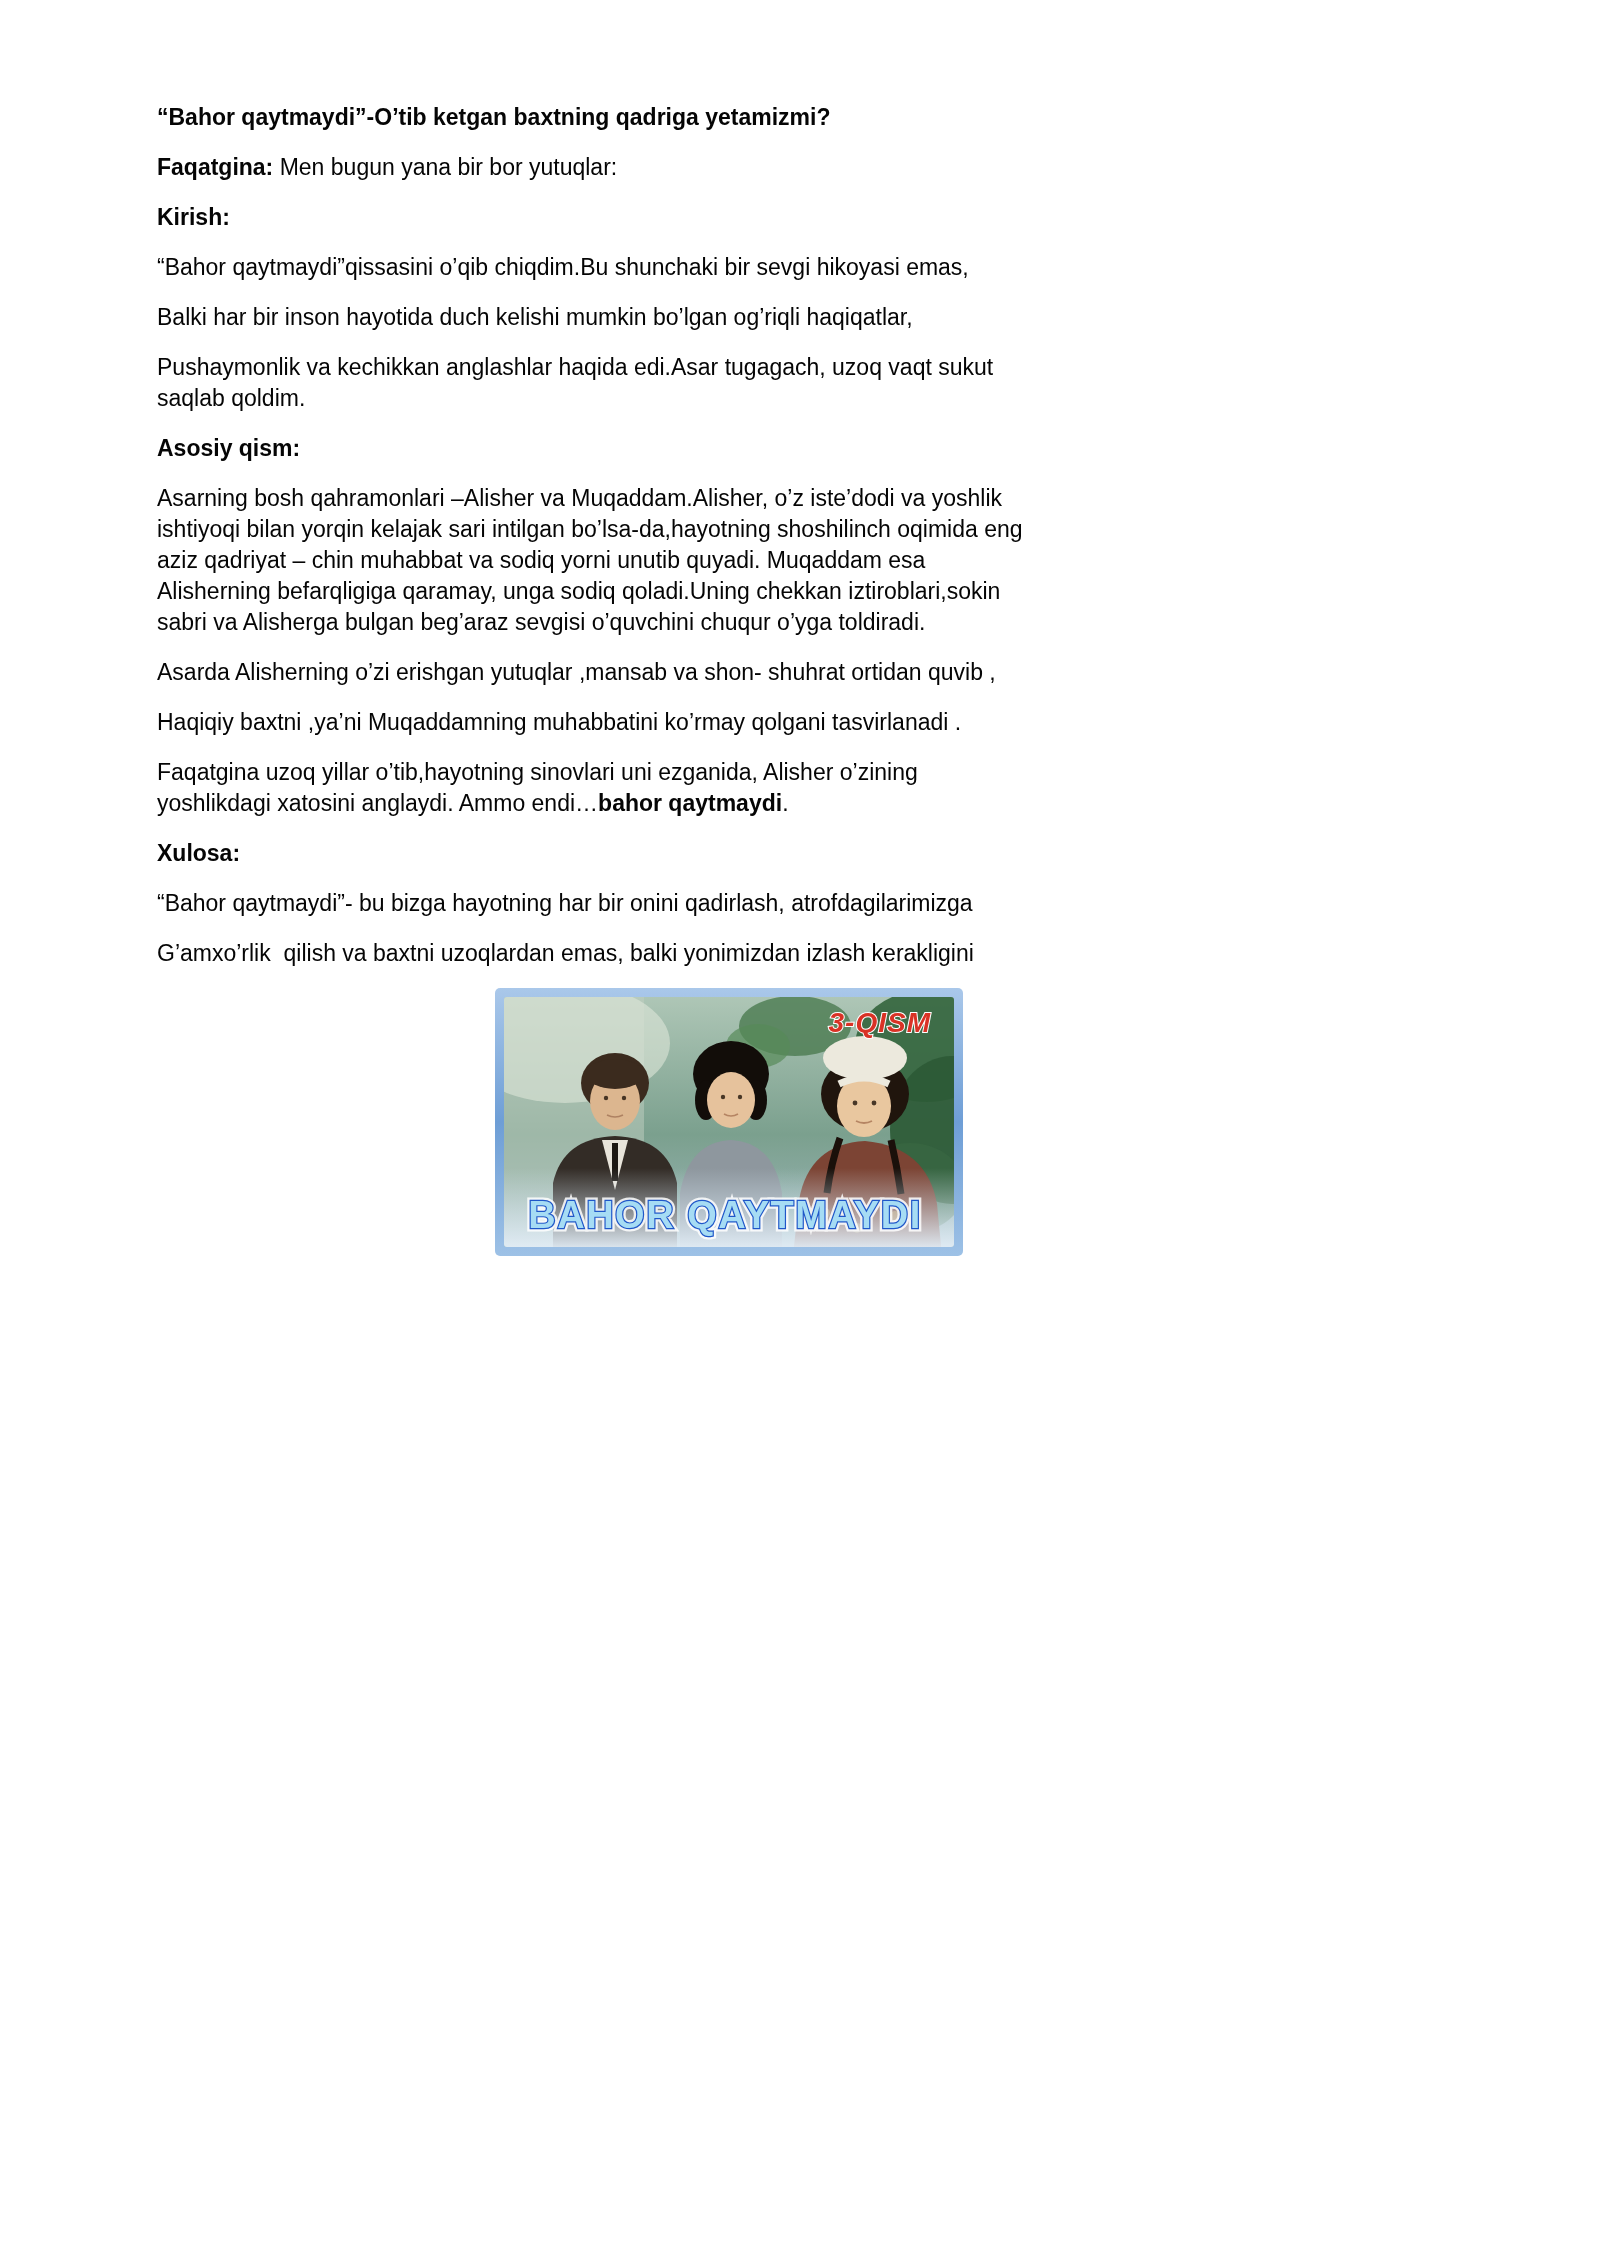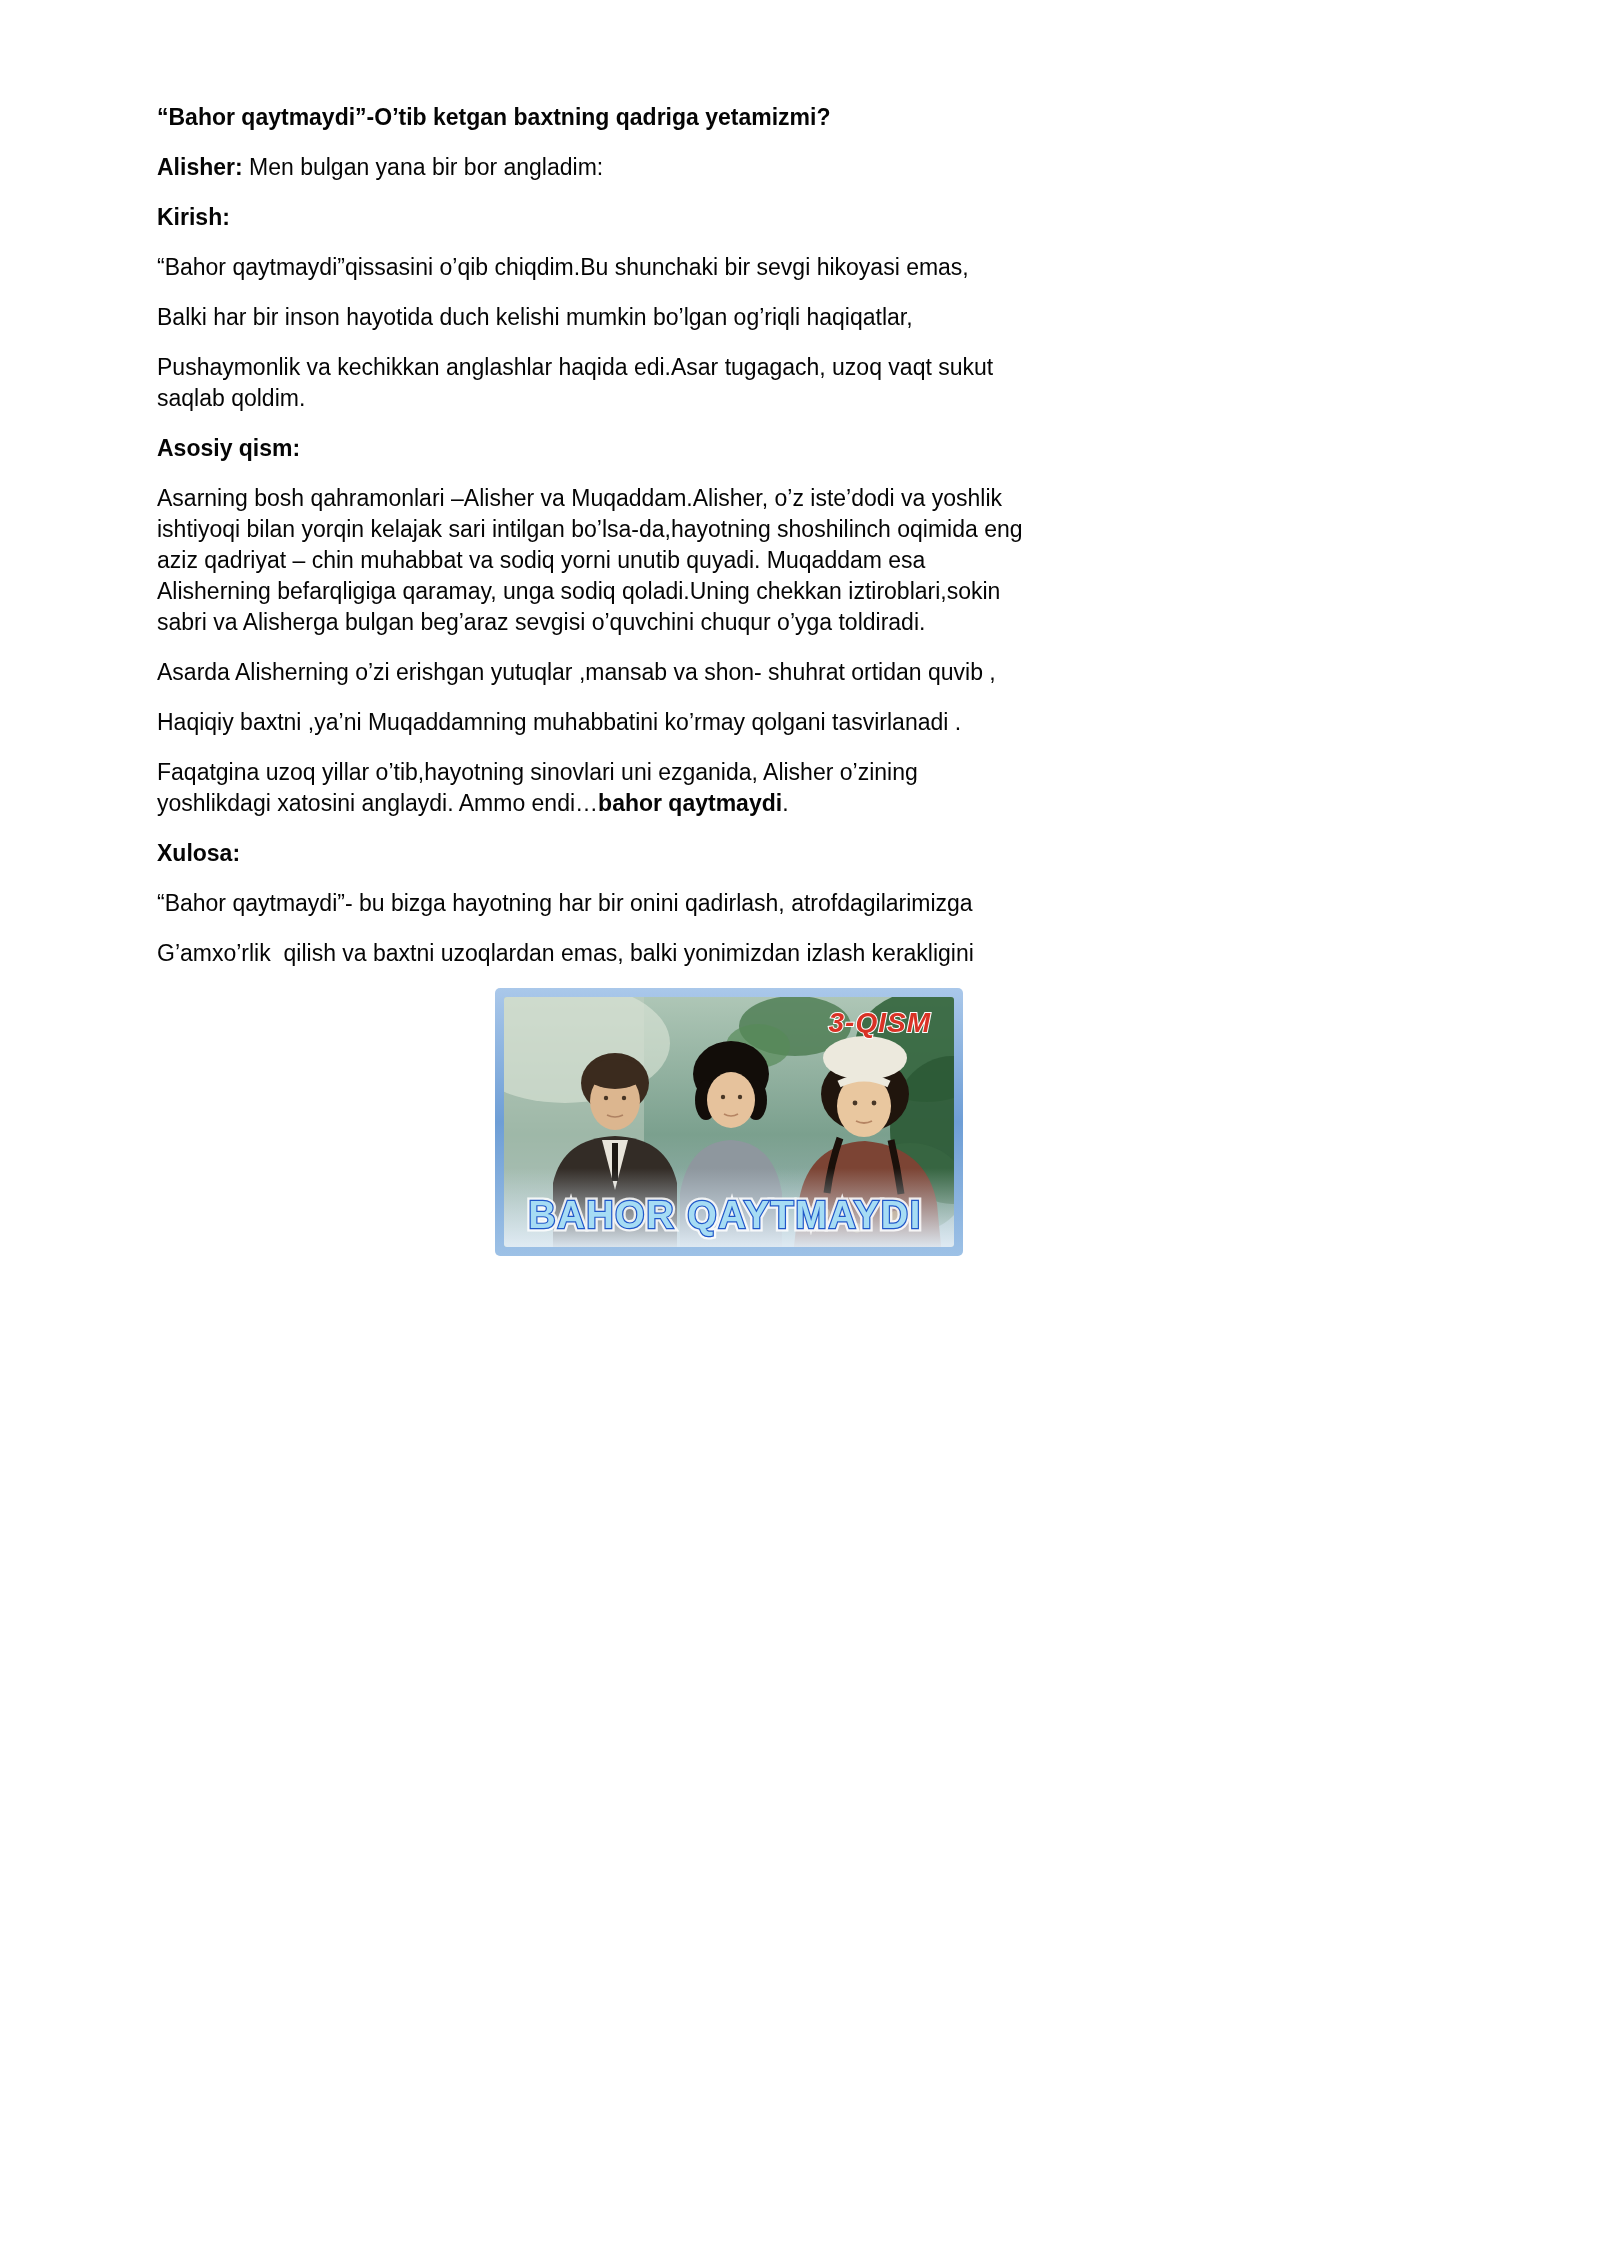--- a/index.html
+++ b/index.html
@@ -34,21 +34,21 @@
   }
   .image-block svg { display: block; }
 </style>
 </head>
 <body>
 
 <div class="page">
   <div class="doc-body">
 
     <p class="para"><strong>“Bahor qaytmaydi”-O’tib ketgan baxtning qadriga yetamizmi?</strong></p>
-      <p class="para"><strong>Alisher:</strong><span> Men bulgan yana bir bor angladim:</span></p>
+      <p class="para"><strong>Faqatgina:</strong><span> Men bugun yana bir bor yutuqlar:</span></p>
       <p class="para"><strong>Kirish:</strong></p>
       <p class="para"><span>“Bahor qaytmaydi”qissasini o’qib chiqdim.Bu shunchaki bir sevgi hikoyasi emas,</span></p>
       <p class="para"><span>Balki har bir inson hayotida duch kelishi mumkin bo’lgan og’riqli haqiqatlar,</span></p>
       <p class="para"><span>Pushaymonlik va kechikkan anglashlar haqida edi.Asar tugagach, uzoq vaqt sukut saqlab qoldim.</span></p>
       <p class="para"><strong>Asosiy qism:</strong></p>
       <p class="para"><span>Asarning bosh qahramonlari –Alisher va Muqaddam.Alisher, o’z iste’dodi va yoshlik ishtiyoqi bilan yorqin kelajak sari intilgan bo’lsa-da,hayotning shoshilinch oqimida eng aziz qadriyat – chin muhabbat va sodiq yorni unutib quyadi. Muqaddam esa Alisherning befarqligiga qaramay, unga sodiq qoladi.Uning chekkan iztiroblari,sokin sabri va Alisherga bulgan beg’araz sevgisi o’quvchini chuqur o’yga toldiradi.</span></p>
       <p class="para"><span>Asarda Alisherning o’zi erishgan yutuqlar ,mansab va shon- shuhrat ortidan quvib ,</span></p>
       <p class="para"><span>Haqiqiy baxtni ,ya’ni Muqaddamning muhabbatini ko’rmay qolgani tasvirlanadi .</span></p>
       <p class="para"><span>Faqatgina uzoq yillar o’tib,hayotning sinovlari uni ezganida, Alisher o’zining yoshlikdagi xatosini anglaydi. Ammo endi…</span><strong>bahor qaytmaydi</strong><span>.</span></p>
       <p class="para"><strong>Xulosa:</strong></p>

